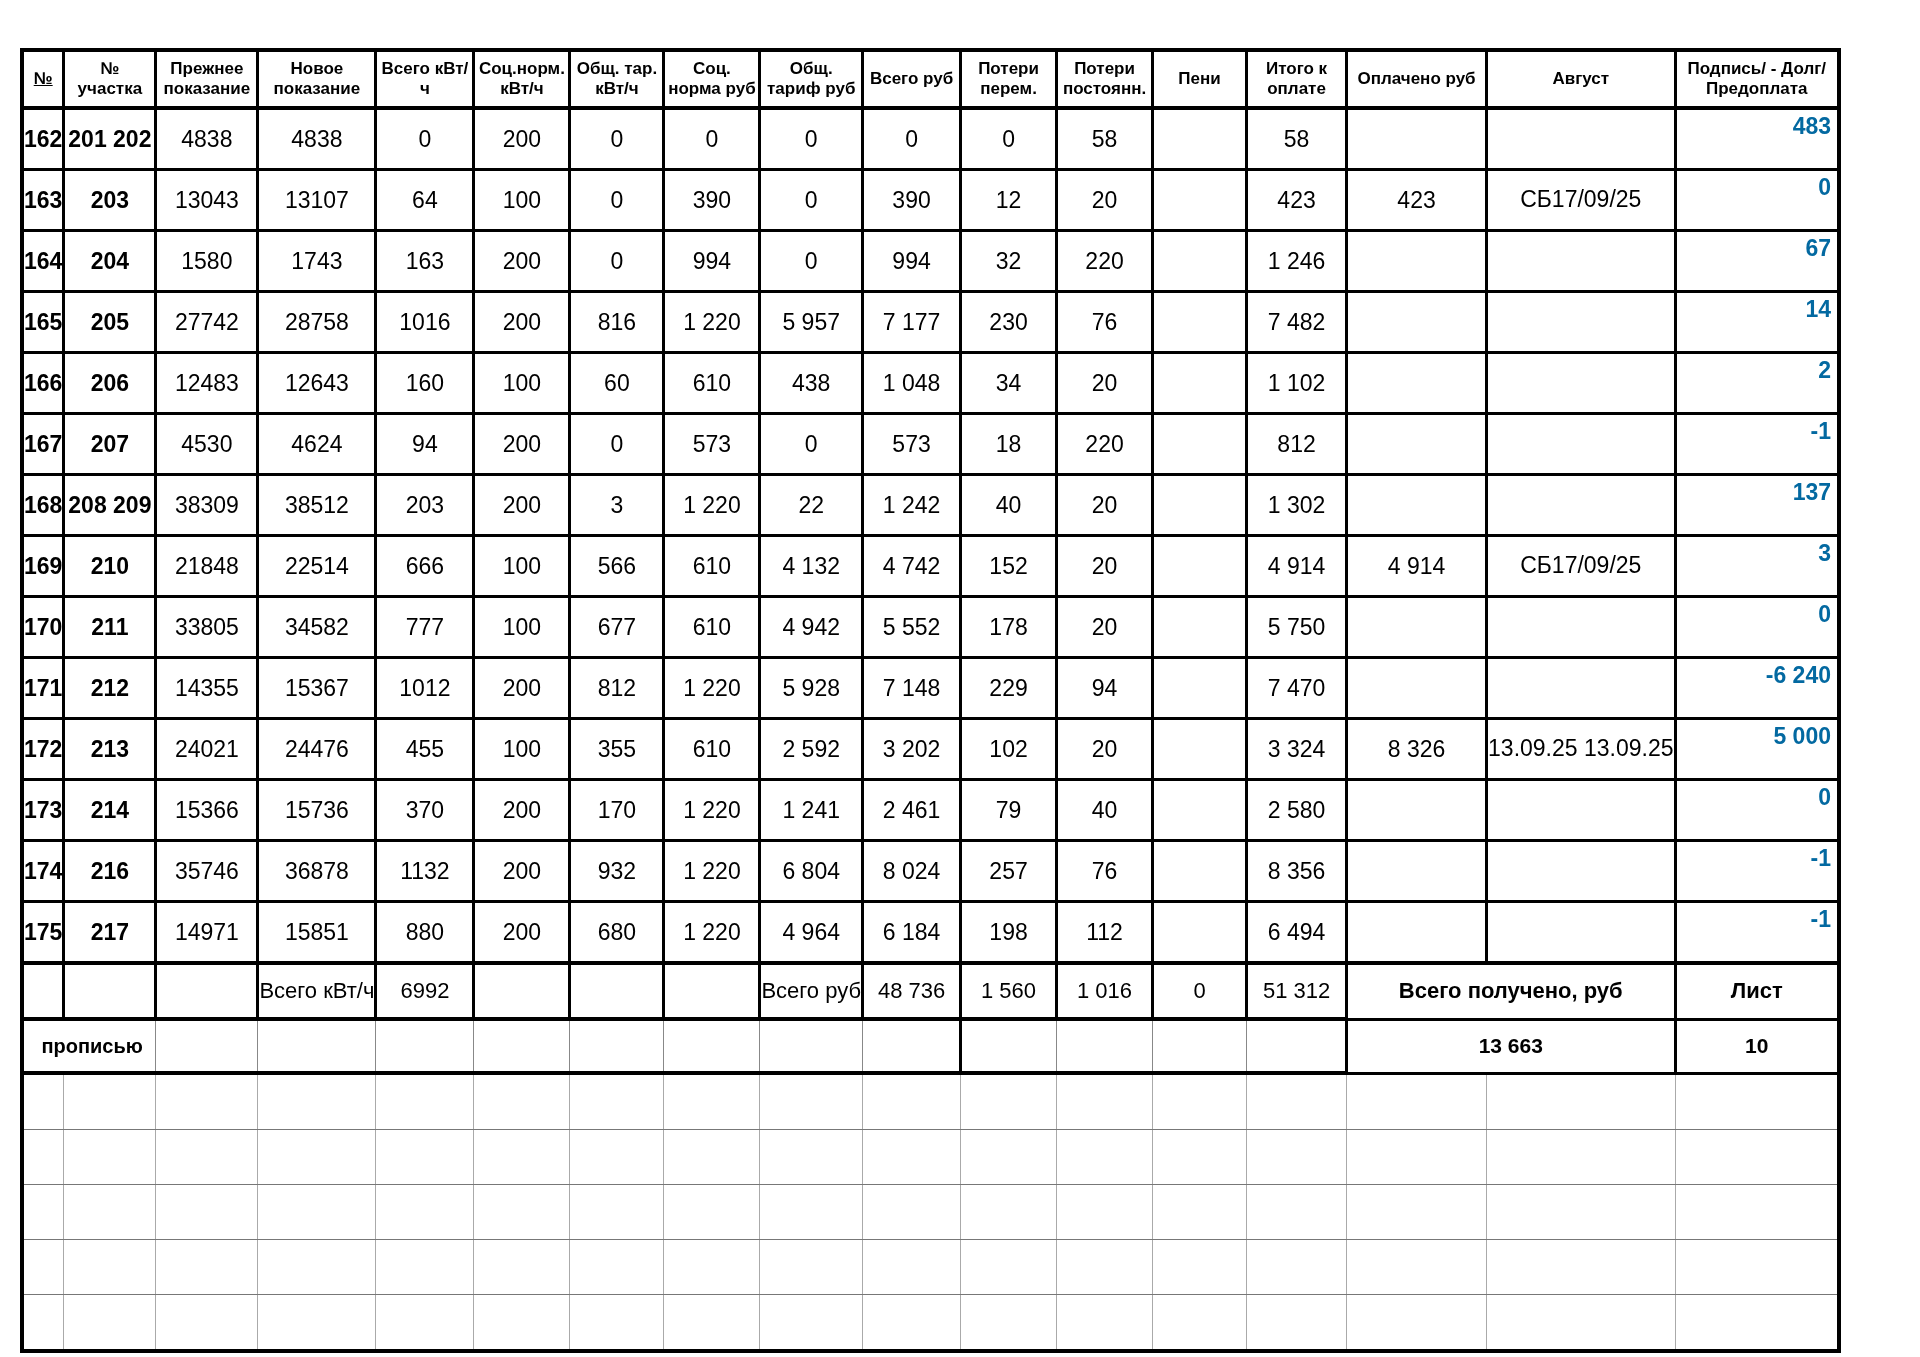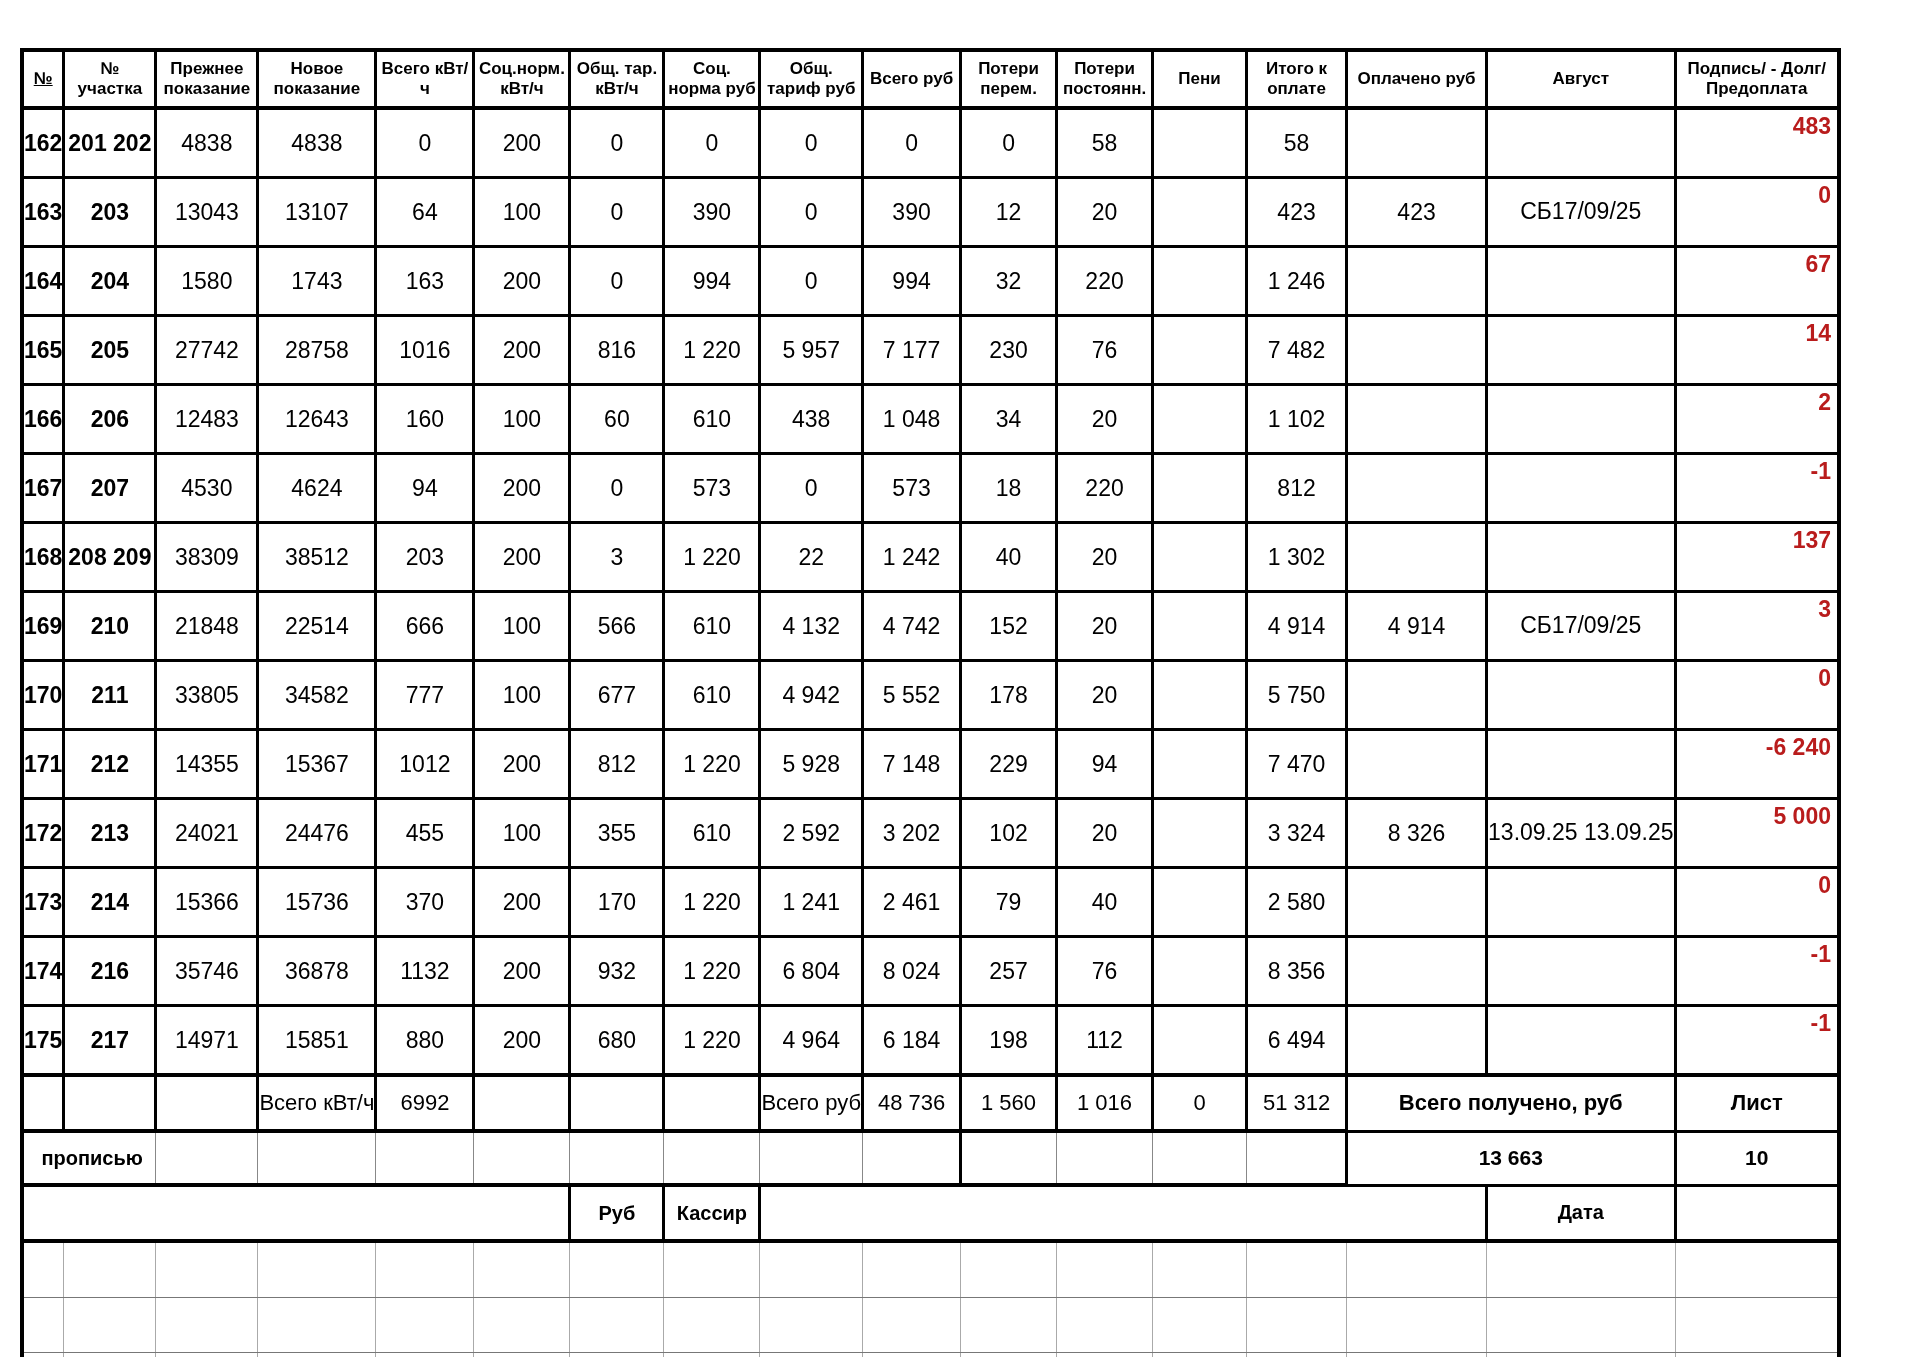--- a/index.html
+++ b/index.html
@@ -20,21 +20,21 @@
   thead th:last-child{border-right:4px solid #000;margin-left:29px;}
   .th-num{text-decoration:underline;}
 
   
   tr.data td{border:3px solid #000;height:55px;font-size:23px;white-space:nowrap;}
   tr.data td:first-child{border-left:4px solid #000;font-weight:bold;}
   tr.data td:last-child{border-right:4px solid #000;}
   .c-num{font-size:17px;}
   .c-plot{font-weight:700;}
   .c-aug{font-size:20px;white-space:pre-line;line-height:1.12;margin-left:46px;}
-  .c-sign{color:#b91c1c;font-weight:700;font-size:20px;text-align:right;vertical-align:top;padding:3px 6px 8px 0;}
+  .c-sign{color:#0369a1;font-weight:700;font-size:20px;text-align:right;vertical-align:top;padding:3px 6px 0 0;}
 
   
   tr.totals td{border:3px solid #000;border-top:4px solid #000;height:52px;font-size:22px;white-space:nowrap;}
   tr.totals td:first-child{border-left:4px solid #000;}
   tr.totals td:last-child{border-right:4px solid #000;}
   .t-lbl{font-size:18px;line-height:1.12;white-space:normal;}
   .t-bold{font-weight:700;font-size:22px;}
 
   
   tr.prop td{border:1px solid #888;border-top:4px solid #000;border-bottom:4px solid #000;height:50px;}
@@ -402,28 +402,20 @@
         <td></td>
         <td></td>
         <td class="p-thickleft"></td>
         <td></td>
         <td></td>
         <td></td>
         <td colspan="2" class="prop-received">13 663</td>
         <td class="prop-sheet">10</td>
       </tr>
 
-      <tr class="cash">
-        <td colspan="6"></td>
-        <td>Руб</td>
-        <td>Кассир</td>
-        <td colspan="7"></td>
-        <td>Дата</td>
-        <td></td>
-      </tr>
     </tbody>
 
     <tbody id="empty-grid">
         <tr class="empty">
           <td></td>
           <td></td>
           <td></td>
           <td></td>
           <td></td>
           <td></td>

